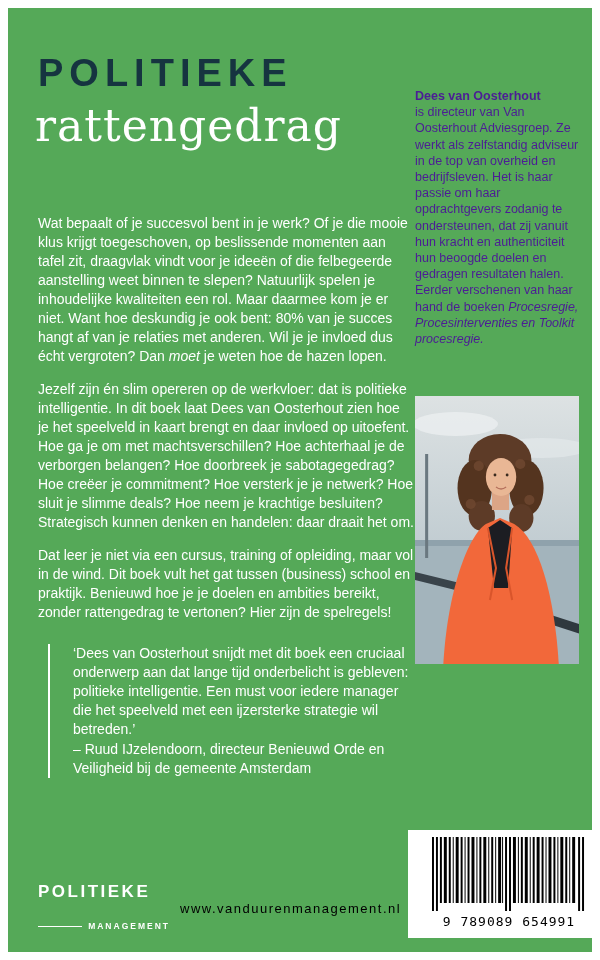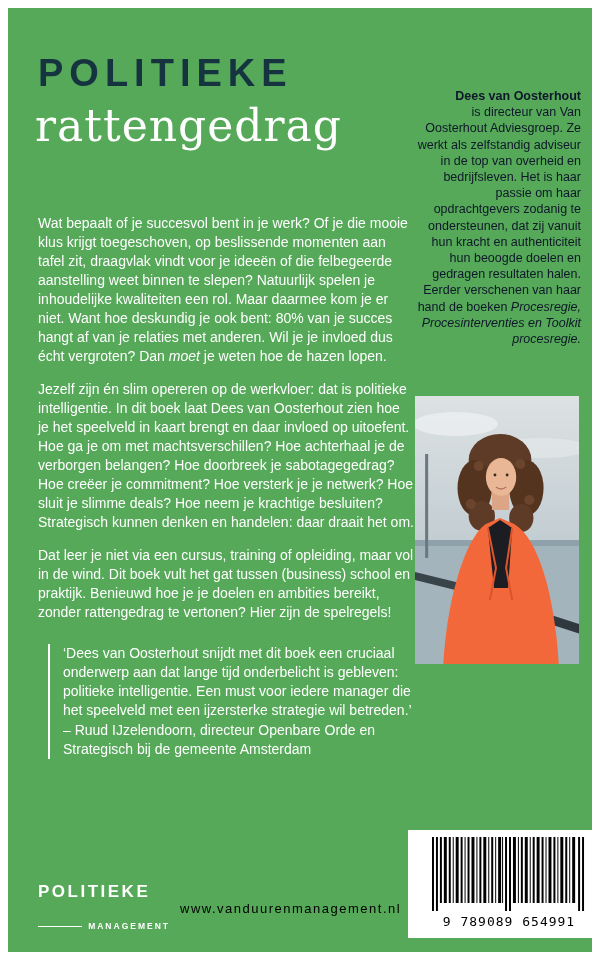--- a/index.html
+++ b/index.html
@@ -23,29 +23,29 @@
   
   .content {
     position:absolute; left:30px; top:206px; width:376px;
     color:#ffffff; font-size:14px; line-height:19px;
   }
   .content p { margin-bottom:14px; }
   .content em { font-style:italic;margin-top:12px; }
 
   blockquote {
     margin-top:22px; margin-left:10px;
-    border-left:2px solid #ffffff; padding-left:13px;
+    border-left:2px solid #ffffff; padding-left:23px;
     font-size:14px; line-height:19px; color:#ffffff;
   }
   .quote-attr { margin-top:1px; }
 
   
   .bio {
     position:absolute; left:407px; top:80px; width:166px;
-    color:#0f172a; font-size:12.5px; line-height:16.2px;text-align:right;
+    color:#4c1d95; font-size:12.5px; line-height:16.2px;
   }
   .bio strong { display:block; font-weight:bold; }
   .bio em { font-style:italic; }
 
   .photo {
     position:absolute; left:407px; top:388px; width:164px; height:268px;
     overflow:hidden; background:#c2cdd2;
   }
   .photo svg { display:block; width:100%; height:100%; }
 
@@ -124,21 +124,21 @@
       </svg>
     </div>
 
     <div class="content">
       <p><span>Wat bepaalt of je succesvol bent in je werk? Of je die mooie klus krijgt toegeschoven, op beslissende momenten aan tafel zit, draagvlak vindt voor je ideeën of die felbegeerde aanstelling weet binnen te slepen? Natuurlijk spelen je inhoudelijke kwaliteiten een rol. Maar daarmee kom je er niet. Want hoe deskundig je ook bent: 80% van je succes hangt af van je relaties met anderen. Wil je je invloed dus écht vergroten? Dan </span><em>moet</em><span> je weten hoe de hazen lopen.</span></p>
       <p>Jezelf zijn én slim opereren op de werkvloer: dat is politieke intelligentie. In dit boek laat Dees van Oosterhout zien hoe je het speelveld in kaart brengt en daar invloed op uitoefent. Hoe ga je om met machtsverschillen? Hoe achterhaal je de verborgen belangen? Hoe doorbreek je sabotagegedrag? Hoe creëer je commitment? Hoe versterk je je netwerk? Hoe sluit je slimme deals? Hoe neem je krachtige besluiten? Strategisch kunnen denken en handelen: daar draait het om.</p>
       <p>Dat leer je niet via een cursus, training of opleiding, maar vol in de wind. Dit boek vult het gat tussen (business) school en praktijk. Benieuwd hoe je je doelen en ambities bereikt, zonder rattengedrag te vertonen? Hier zijn de spelregels!</p>
 
       <blockquote>
         <div>‘Dees van Oosterhout snijdt met dit boek een cruciaal onderwerp aan dat lange tijd onderbelicht is gebleven: politieke intelligentie. Een must voor iedere manager die het speelveld met een ijzersterke strategie wil betreden.’</div>
-        <div class="quote-attr">– Ruud IJzelendoorn, directeur Openbare Orde en Strategisch bij de gemeente Amsterdam</div>
+        <div class="quote-attr">– Ruud IJzelendoorn, directeur Benieuwd Orde en Veiligheid bij de gemeente Amsterdam</div>
       </blockquote>
     </div>
 
     <div class="logo">
       <div class="logo-top">POLITIEKE</div>
       <div class="logo-bottom">
         <span class="logo-rule"></span>
         <span class="logo-sub">MANAGEMENT</span>
       </div>
     </div>

